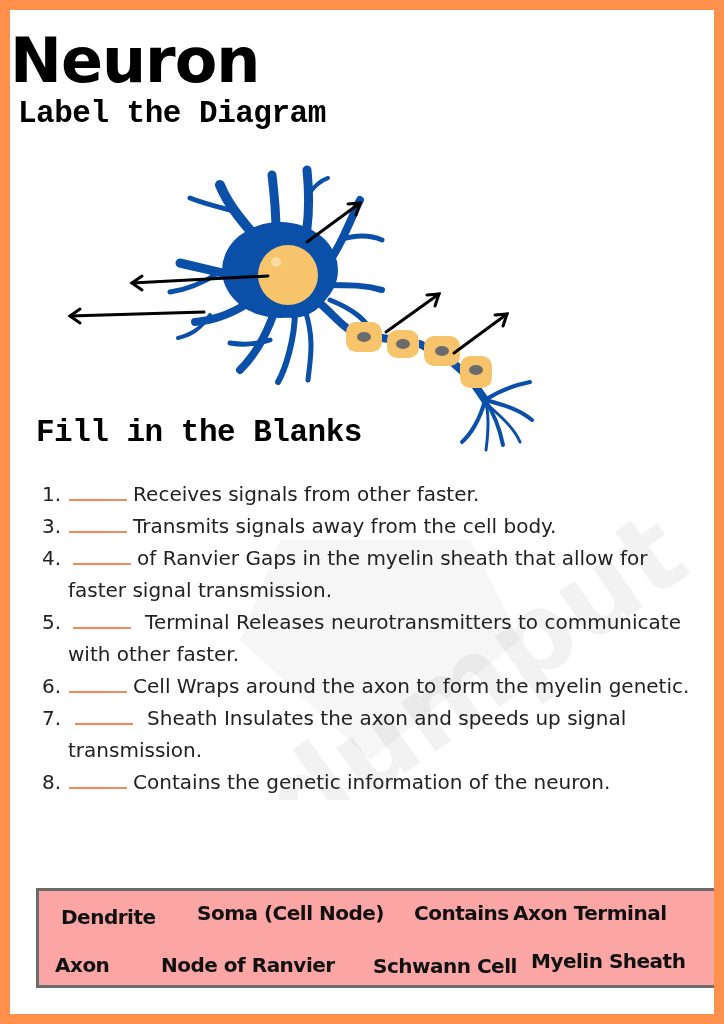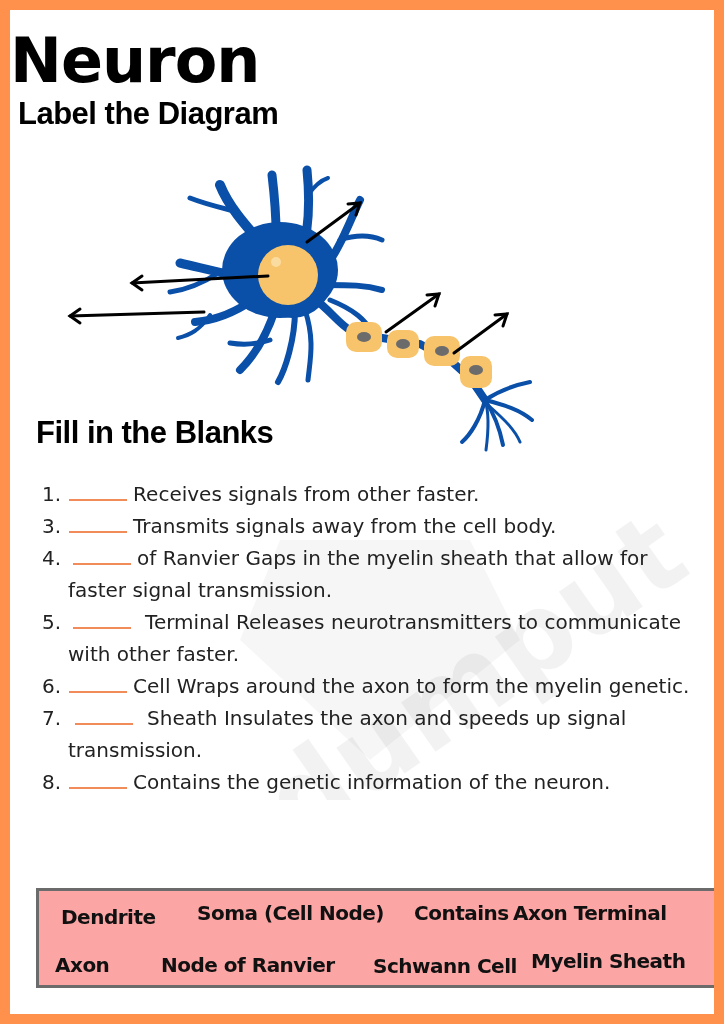--- a/index.html
+++ b/index.html
@@ -1,19 +1,19 @@
 <!DOCTYPE html>
 <html><head>
 <meta charset="utf-8">
 <style>
   html, body { margin:0; padding:0; }
   body { width:724px; height:1024px; background:#ff914d; position:relative; overflow:hidden; font-family:"Liberation Sans", sans-serif; }
   .page { position:absolute; left:10px; top:10px; width:704px; height:1004px; background:#ffffff; overflow:hidden; }
   .title { position:absolute; left:0; right:0; top:14px; font-size:62px; font-weight:bold; color:#000; letter-spacing:-1px; font-family:"DejaVu Sans", sans-serif; }
-  .h2 { position:absolute; font-weight:bold; color:#000; font-family:Liberation Sans, sans-serif; letter-spacing:-0.5px; }
+  .h2 { position:absolute; font-weight:bold; color:#000; font-family:Liberation Mono, monospace; letter-spacing:-0.5px; }
   .h-label { left:8px; top:86px; font-size:31px; }
   .h-fill { left:26px; top:405px; font-size:31px; }
   .diagram { position:absolute; left:0; top:140px; width:704px; height:320px; }
   .watermark { position:absolute; left:40px; top:370px; width:640px; height:420px; pointer-events:none; }
   .list { position:absolute; left:32px; top:468px; width:654px; font-size:20px; color:#222; font-family:"DejaVu Sans", sans-serif; }
   .item { position:relative; line-height:32px; text-align:justify; }
   .item .num { display:inline-block; }
   .blank { display:inline-block; width:58px; border-bottom:2px solid #f28b5a; height:20px; vertical-align:baseline; margin:0 6px 0 8px; }
   .cont { padding-left:26px; }
   .wordbox { position:absolute; left:26px; top:878px; width:724px; height:100px; border:3px solid #6b6b6b; box-sizing:border-box; background:#fca5a5; }

